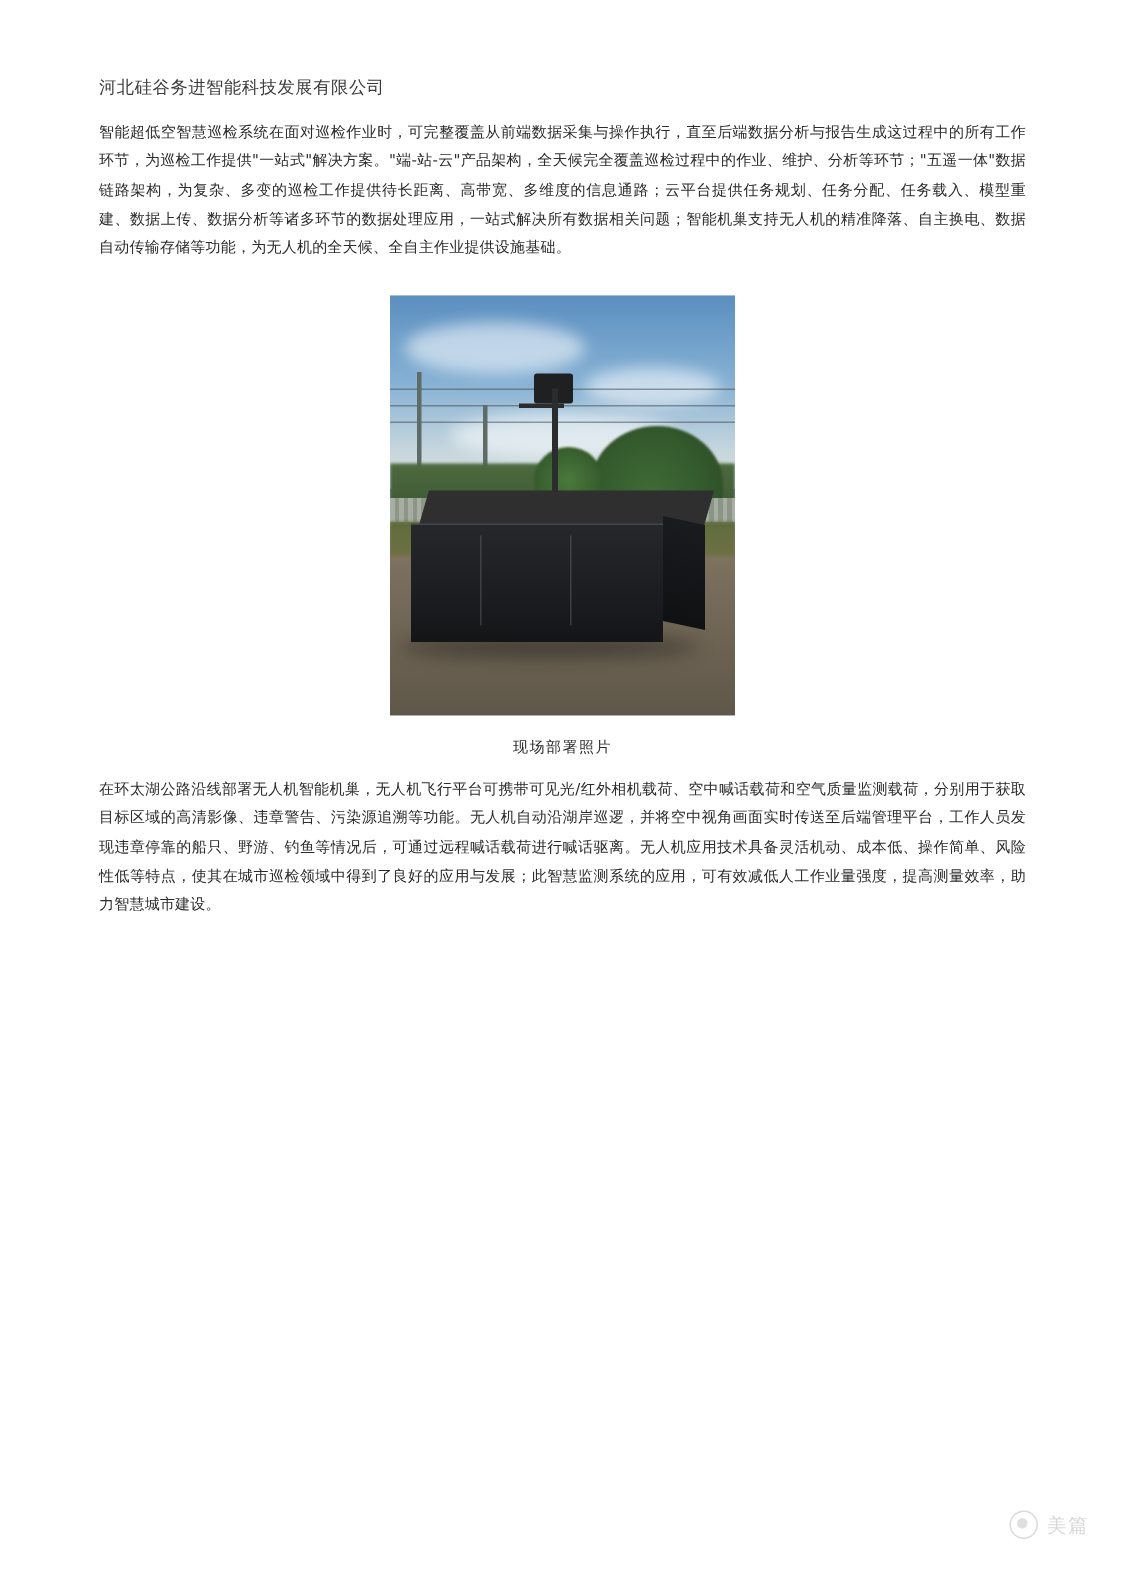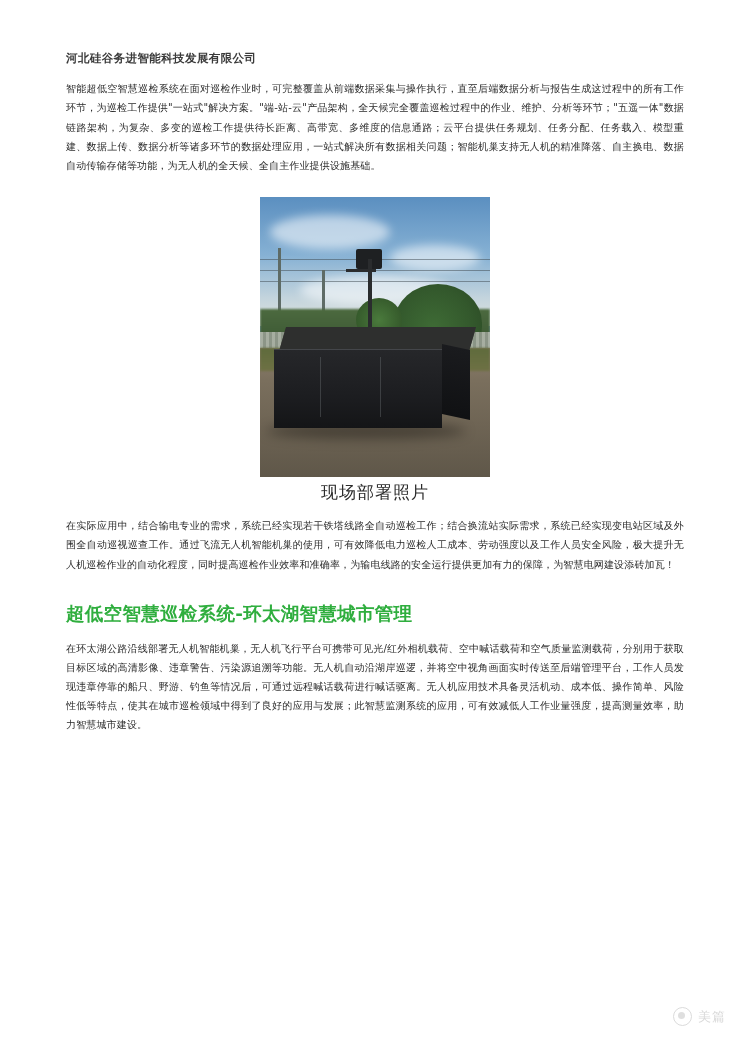--- a/index.html
+++ b/index.html
@@ -25,21 +25,20 @@
     left: 66px;
     top: 0;
     width: 618px;
   }
   .company-line {
     margin-top: 50px;
     font-size: 11.5px;
     color: #3a3a3a;
     letter-spacing: 0.4px;
     line-height: 1.5;
-    font-weight: bold;
   }
   .heading {
     margin-top: 30px;
     font-size: 18.5px;
     font-weight: bold;
     color: #2fae3e;
     letter-spacing: 0.3px;
     line-height: 1.4;
   }
   .heading.second {
@@ -212,21 +211,22 @@
     position: absolute;
     left: 6px;
     top: 226px;
     width: 200px;
     height: 16px;
     background: rgba(0,0,0,0.35);
     filter: blur(6px);
     border-radius: 50%;
   }
   .caption {
-    font-size: 17px;
+    margin-top: 10px;
+    font-size: 10px;
     color: #2b2b2b;
     letter-spacing: 1px;
   }
   .watermark {
     position: absolute;
     right: 24px;
     bottom: 34px;
     display: flex;
     align-items: center;
     gap: 6px;
@@ -288,23 +288,21 @@
         <div class="mast"></div>
         <div class="cabinet-top"></div>
         <div class="cabinet-side"></div>
         <div class="cabinet-front"></div>
         <div class="door-line d1"></div>
         <div class="door-line d2"></div>
       </div>
       <div class="caption">现场部署照片</div>
     </div>
 
-    <p class="body-text">在实际应用中，结合输电专业的需求，系统已经实现若干铁塔线路全自动巡检工作；结合换流站实际需求，系统已经实现变电站区域及外围全自动巡视巡查工作。通过飞流无人机智能机巢的使用，可有效降低电力巡检人工成本、劳动强度以及工作人员安全风险，极大提升无人机巡检作业的自动化程度，同时提高巡检作业效率和准确率，为输电线路的安全运行提供更加有力的保障，为智慧电网建设添砖加瓦！</p>
-
-    <div class="heading second">超低空智慧巡检系统-环太湖智慧城市管理</div>
+
 
     <p class="body-text">在环太湖公路沿线部署无人机智能机巢，无人机飞行平台可携带可见光/红外相机载荷、空中喊话载荷和空气质量监测载荷，分别用于获取目标区域的高清影像、违章警告、污染源追溯等功能。无人机自动沿湖岸巡逻，并将空中视角画面实时传送至后端管理平台，工作人员发现违章停靠的船只、野游、钓鱼等情况后，可通过远程喊话载荷进行喊话驱离。无人机应用技术具备灵活机动、成本低、操作简单、风险性低等特点，使其在城市巡检领域中得到了良好的应用与发展；此智慧监测系统的应用，可有效减低人工作业量强度，提高测量效率，助力智慧城市建设。</p>
 
   </div>
 
   <div class="watermark">
     <span class="wm-circle"></span>
     <span class="wm-text">美篇</span>
   </div>
 </div>

